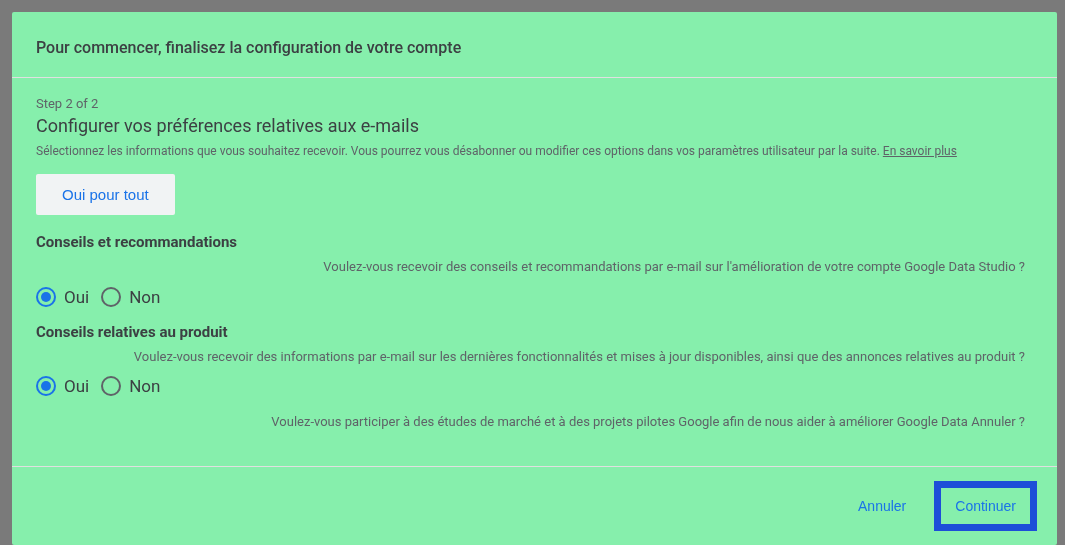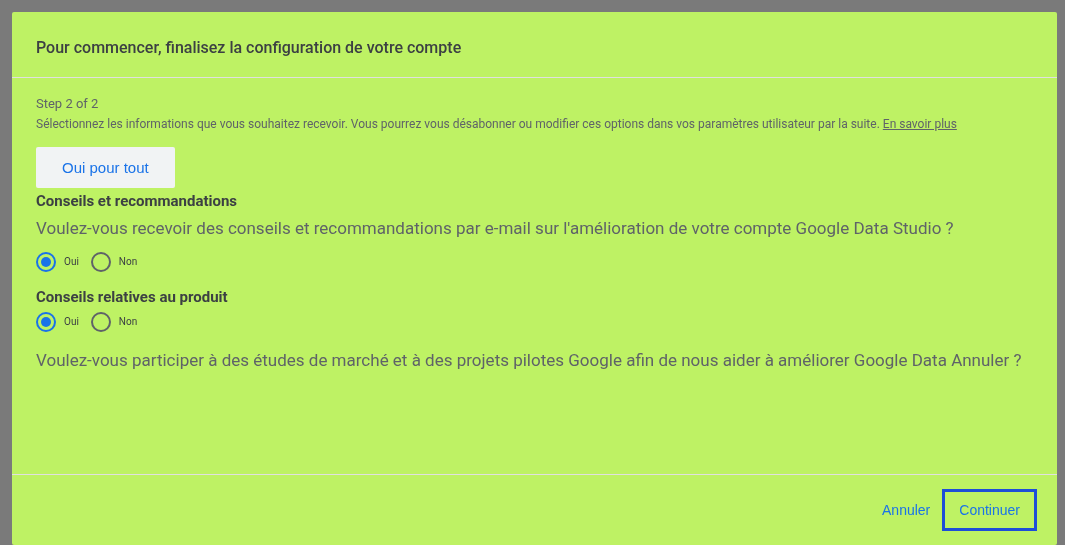--- a/index.html
+++ b/index.html
@@ -5,21 +5,21 @@
     * { box-sizing: border-box; margin: 0; padding: 0; }
     body {
       font-family: 'Google Sans', Roboto, Arial, sans-serif;
       background: #7a7a7a;
       width: 1065px;
       height: 545px;
       overflow: hidden;
       position: relative;
     }
     .dialog {
-      background: #bef264;
+      background: #86efac;
       position: absolute;
       top: 12px;
       left: 12px;
       right: 8px;
       bottom: 0;
       display: flex;
       flex-direction: column;
       border-radius: 2px;
     }
     .dialog-header {
@@ -60,36 +60,37 @@
     .yes-all-btn {
       display: inline-block;
       background: #f1f3f4;
       border: none;
       color: #1a73e8;
       font-size: 15px;
       font-weight: 500;
       padding: 12px 26px;
       cursor: pointer;
       border-radius: 2px;
-      margin-bottom: 4px;
+      margin-bottom: 18px;
     }
     .pref-group {
       margin-bottom: 16px;
     }
     .pref-title {
       font-size: 15px;
       font-weight: 700;
       color: #3c4043;
       margin-bottom: 6px;
     }
     .pref-desc {
-      font-size: 17px;
+      font-size: 13px;
       color: #5f6368;
       line-height: 1.5;
       margin-bottom: 10px;
+      text-align: right;
     }
     .radio-row {
       display: flex;
       align-items: center;
       gap: 12px;
     }
     .radio-opt {
       display: flex;
       align-items: center;
       gap: 8px;
@@ -107,54 +108,56 @@
     .radio-circle.selected {
       border-color: #1a73e8;
     }
     .radio-dot {
       width: 10px;
       height: 10px;
       border-radius: 50%;
       background: #1a73e8;
     }
     .radio-label {
-      font-size: 10px;
+      font-size: 17px;
       color: #3c4043;
     }
     .dialog-footer {
       border-top: 1px solid #e0e0e0;
       padding: 14px 20px;
       display: flex;
       justify-content: flex-end;
       align-items: center;
+      gap: 16px;
     }
     .footer-btn {
       background: none;
       border: none;
       color: #1a73e8;
       font-size: 14px;
       font-weight: 500;
       cursor: pointer;
       padding: 8px 12px;
     }
     .continue-highlight {
-      border: 3px solid #1d4ed8;
+      border: 7px solid #1d4ed8;
       padding: 2px;
     }
   </style>
 </head>
 <body>
 
 <div class="dialog">
   <div class="dialog-header">
     <div class="dialog-title">Pour commencer, finalisez la configuration de votre compte</div>
   </div>
 
   <div class="dialog-body">
     <div class="step-label">Step 2 of 2</div>
+    <div class="section-heading">Configurer vos préférences relatives aux e-mails</div>
     <div class="section-desc">
       <span>Sélectionnez les informations que vous souhaitez recevoir. Vous pourrez vous désabonner ou modifier ces options dans vos paramètres utilisateur par la suite. </span><a class="learn-more">En savoir plus</a>
     </div>
 
     <button class="yes-all-btn">Oui pour tout</button>
 
     <div id="prefs-container">
         <div class="pref-group">
           <div class="pref-title">Conseils et recommandations</div>
           <div class="pref-desc">Voulez-vous recevoir des conseils et recommandations par e-mail sur l'amélioration de votre compte Google Data Studio ?</div>
@@ -166,20 +169,21 @@
               <span class="radio-label">Oui</span>
             </div>
             <div class="radio-opt">
               <div class="radio-circle"></div>
               <span class="radio-label">Non</span>
             </div>
           </div>
         </div>
         <div class="pref-group">
           <div class="pref-title">Conseils relatives au produit</div>
+          <div class="pref-desc">Voulez-vous recevoir des informations par e-mail sur les dernières fonctionnalités et mises à jour disponibles, ainsi que des annonces relatives au produit ?</div>
           <div class="radio-row">
             <div class="radio-opt">
               <div class="radio-circle selected">
                 <div class="radio-dot"></div>
               </div>
               <span class="radio-label">Oui</span>
             </div>
             <div class="radio-opt">
               <div class="radio-circle"></div>
               <span class="radio-label">Non</span>

